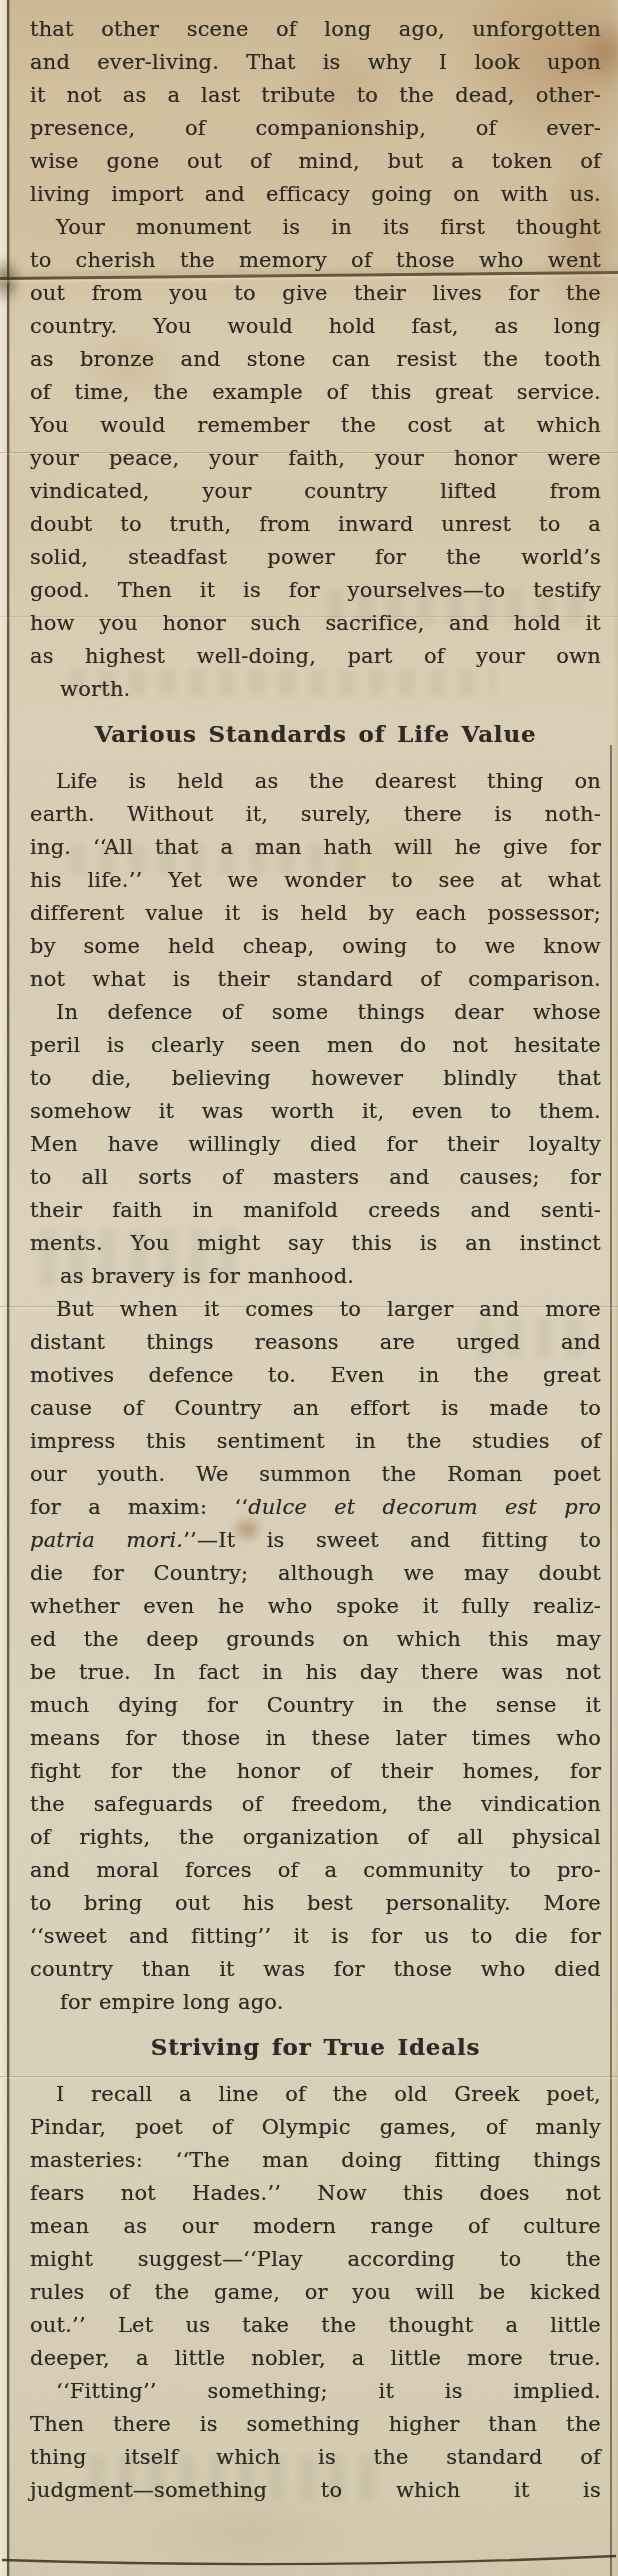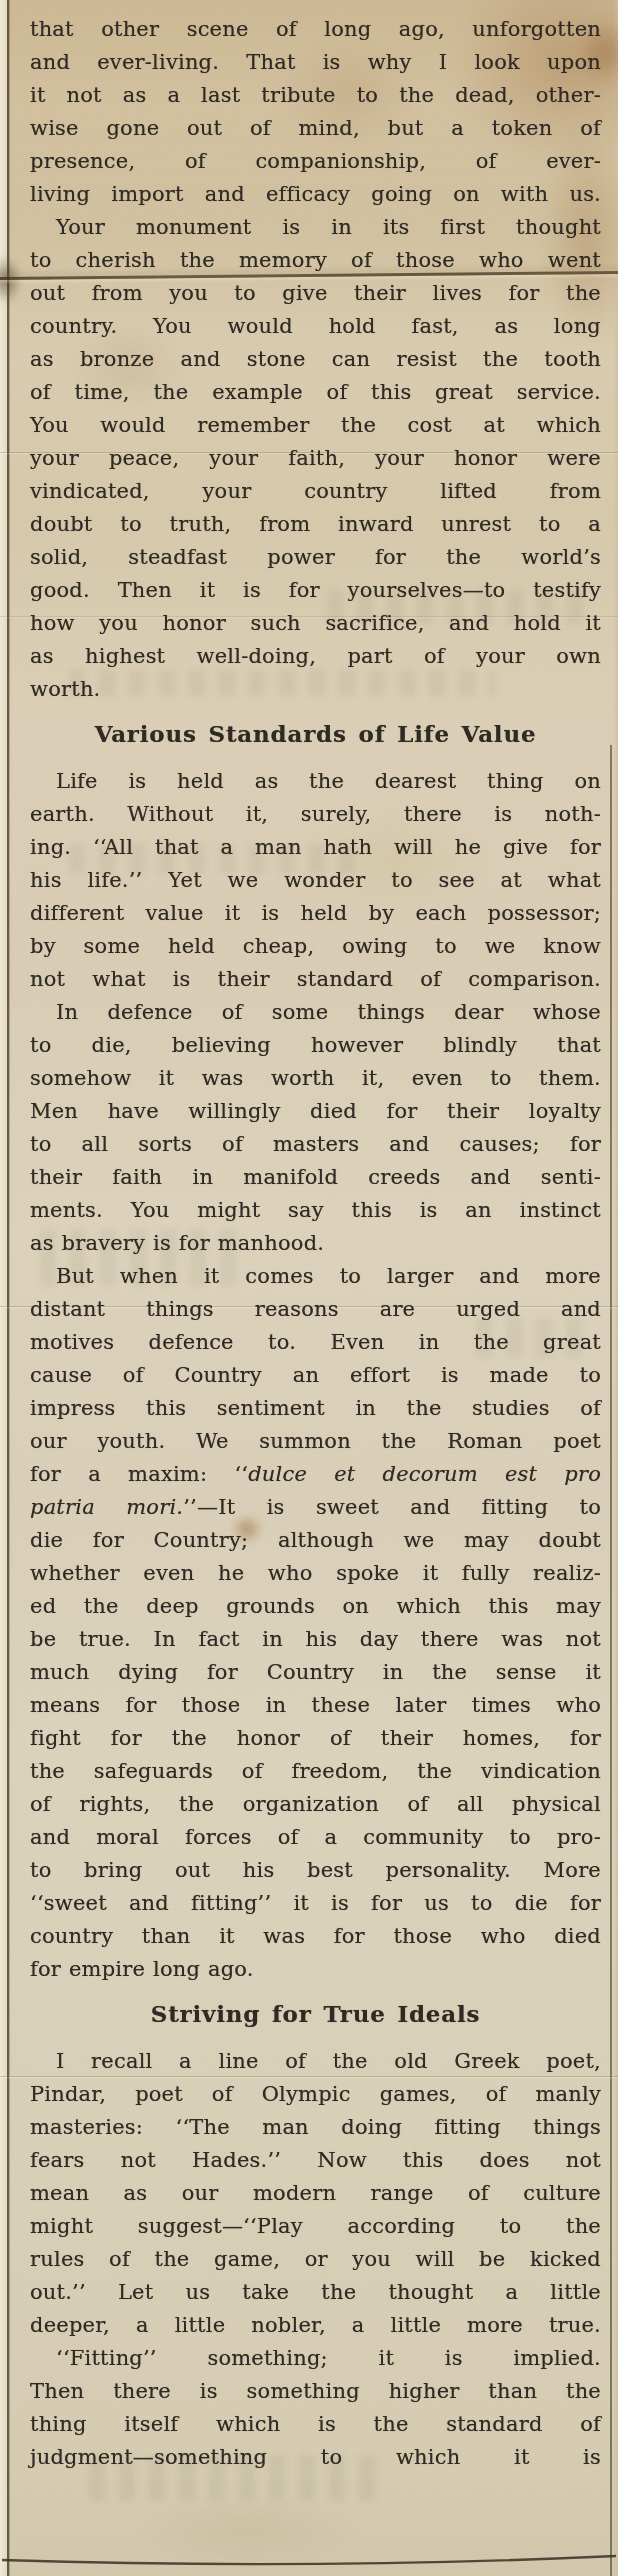--- a/index.html
+++ b/index.html
@@ -64,21 +64,21 @@
   .ghost.g6{left:89px;top:2455px;width:297px;height:46px;}
 
   #article{
     position:absolute;left:30px;top:13px;width:571px;
     color:var(--ink,#2f2a23);
     font-size:21px;line-height:33px;
     letter-spacing:0.2px;word-spacing:1px;
     text-shadow:0 0 0.7px rgba(47,42,35,.55);
   }
   .line{text-align:justify;text-align-last:justify;white-space:normal;}
-  .line.last{text-align-last:left;}
+  .line.last{text-align-last:left;margin-left:30px;}
   .line.indent{text-indent:26px;}
   .it{font-style:italic;}
   .heading{
     font-weight:bold;text-align:right;text-align-last:center;
     font-size:23px;letter-spacing:0.8px;word-spacing:3px;
     margin:11px 0 15px 0;
   }
 
   .bottom-rule{position:absolute;left:0;top:2550px;width:618px;height:22px;}
 </style>
@@ -114,22 +114,22 @@
   <div class="crease c1"></div>
   <div class="crease c2"></div>
   <div class="crease c3"></div>
   <div class="crease c4"></div>
 
   <div id="article">
       <div>
         <div class="line"><span>that other scene of long ago, unforgotten</span></div>
         <div class="line"><span>and ever-living.  That is why I look upon</span></div>
         <div class="line"><span>it not as a last tribute to the dead, other-</span></div>
+        <div class="line"><span>presence, of companionship, of ever-</span></div>
         <div class="line"><span>wise gone out of  mind, but a token of</span></div>
-        <div class="line"><span>presence, of companionship, of ever-</span></div>
         <div class="line"><span>living import and efficacy going on with us.</span></div>
       </div>
       <div>
         <div class="line indent"><span>Your monument is in its first thought</span></div>
         <div class="line"><span>to cherish the memory of those who went</span></div>
         <div class="line"><span>out from you to give their lives for the</span></div>
         <div class="line"><span>country.  You would hold fast, as long</span></div>
         <div class="line"><span>as bronze and stone can resist the tooth</span></div>
         <div class="line"><span>of time, the example of this great service.</span></div>
         <div class="line"><span>You would remember the cost at which</span></div>
@@ -147,20 +147,21 @@
         <div class="line indent"><span>Life is held as the dearest thing on</span></div>
         <div class="line"><span>earth.  Without it, surely, there is noth-</span></div>
         <div class="line"><span>ing.  ‘‘All that a man hath will he give for</span></div>
         <div class="line"><span>his life.’’  Yet we wonder to see at what</span></div>
         <div class="line"><span>different value it is held by each possessor;</span></div>
         <div class="line"><span>by some held cheap, owing to we know</span></div>
         <div class="line"><span>not what is their standard of comparison.</span></div>
       </div>
       <div>
         <div class="line indent"><span>In defence of some things dear whose</span></div>
+        <div class="line"><span>peril is clearly seen men do not hesitate</span></div>
         <div class="line"><span>to die, believing however blindly that</span></div>
         <div class="line"><span>somehow it was worth it, even to them.</span></div>
         <div class="line"><span>Men have willingly died for their loyalty</span></div>
         <div class="line"><span>to all sorts of masters and causes; for</span></div>
         <div class="line"><span>their faith in manifold creeds and senti-</span></div>
         <div class="line"><span>ments.  You might say this is an instinct</span></div>
         <div class="line last"><span>as bravery is for manhood.</span></div>
       </div>
       <div>
         <div class="line indent"><span>But when it comes to larger and more</span></div>

